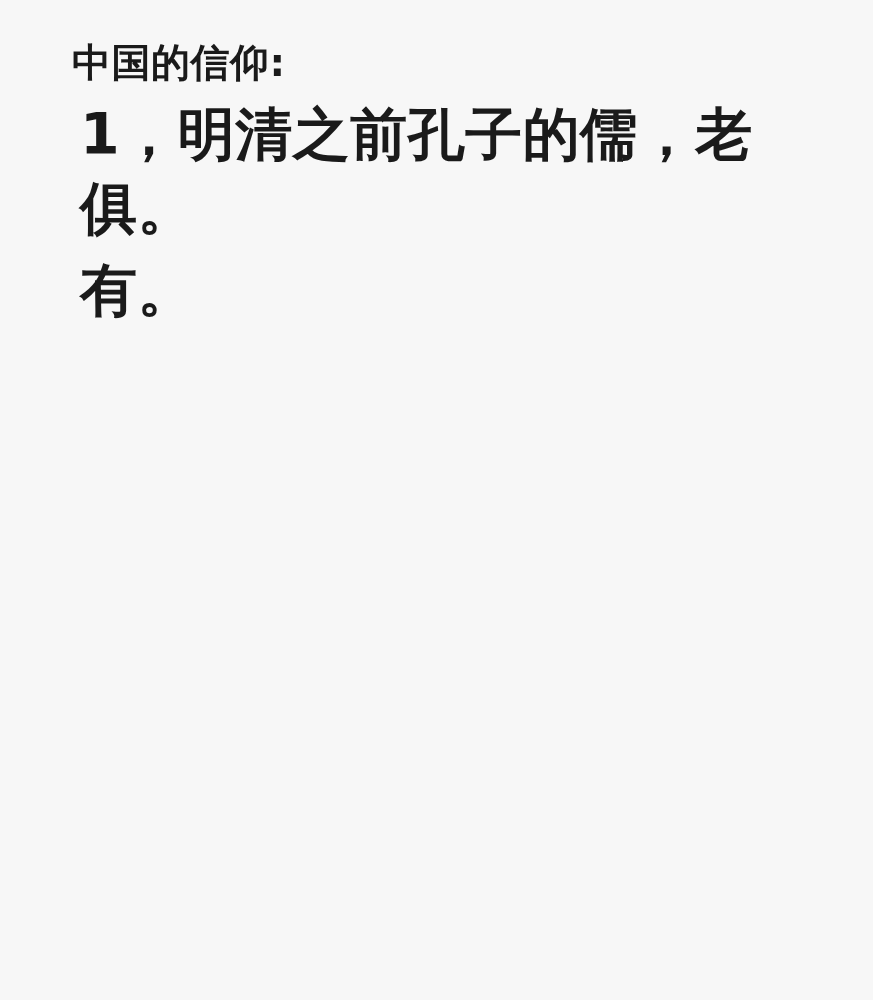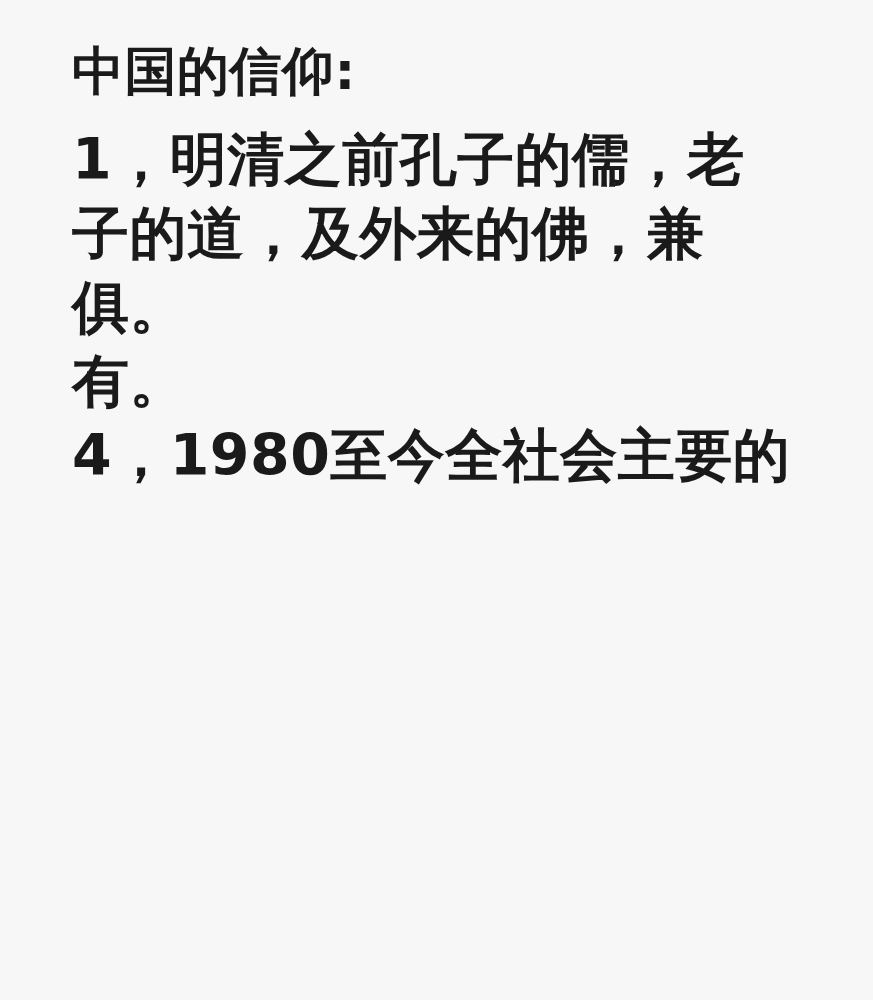--- a/index.html
+++ b/index.html
@@ -30,48 +30,46 @@
   .line {
     color: #1a1a1a;
     font-weight: 700;
     font-size: 57px;
     line-height: 1.30;
     letter-spacing: 0.5px;
     white-space: pre-wrap;
     text-align: left;
   }
   .line.title {
-    font-size: 52px;
-    margin-bottom: 16px;
+    font-size: 39px;
+    margin-bottom: 8px;
   }
   .para {
-    margin: 0;
+    margin: 8px;
   }
 </style>
 </head>
 <body>
 
 <div class="page">
 
   <div class="text-block">
 
     <div class="line title">中国的信仰:</div>
 
     <div class="para">
       <div class="line">1，明清之前孔子的儒，老</div>
-      <div class="line">子的道，及外来的佛，兼</div>
       <div class="line">俱。</div>
     </div>
 
     <div class="para">
       <div class="line">有。</div>
     </div>
 
     <div class="para">
     </div>
 
     <div class="para">
-      <div class="line">4，1980至今全社会主要的</div>
     </div>
 
   </div>
 
 </div>
 
 </body></html>

